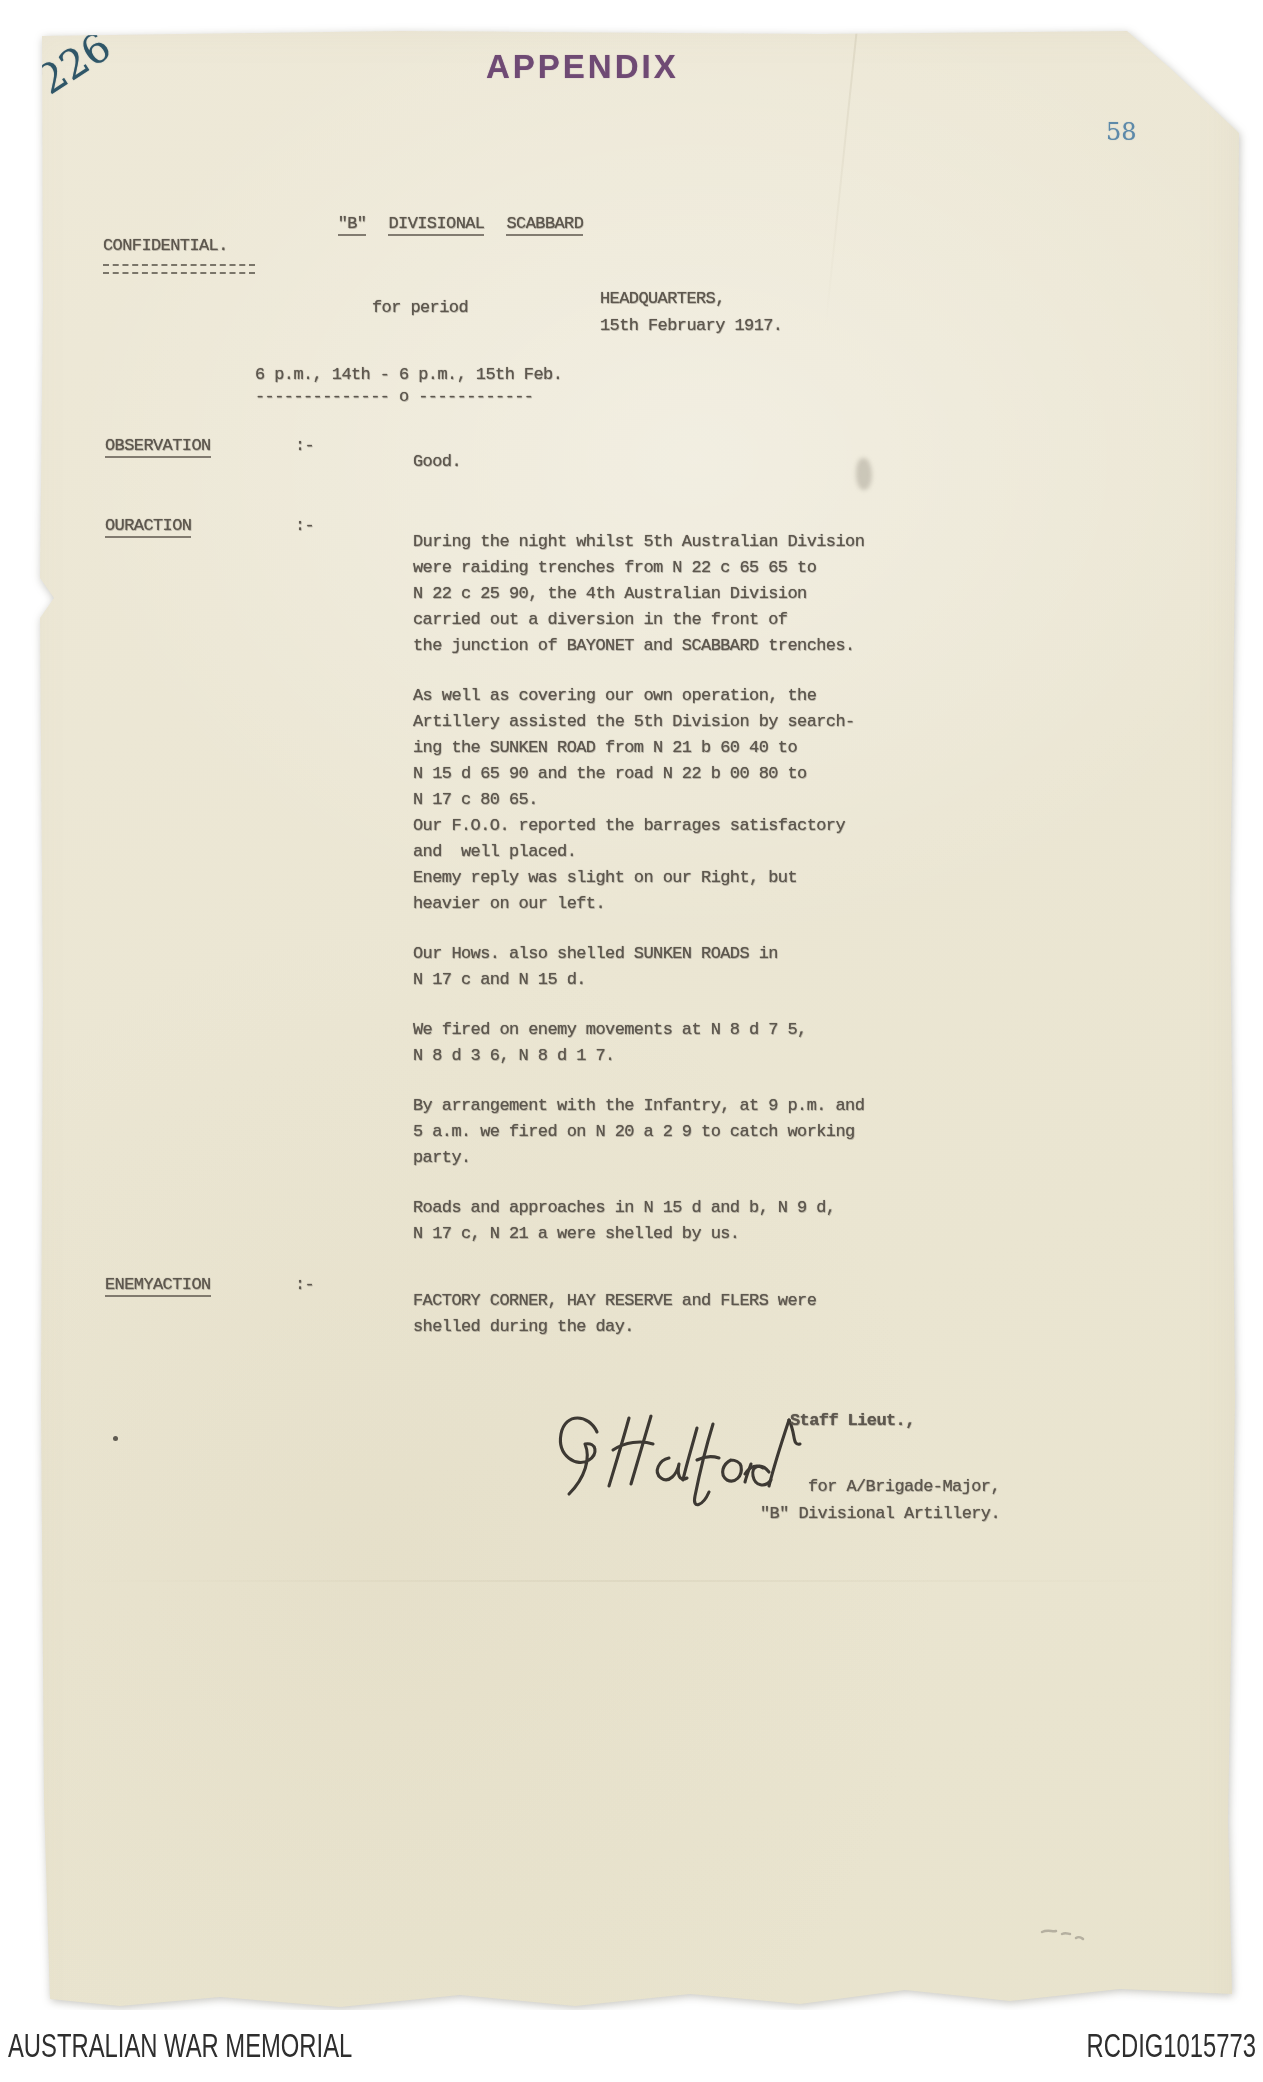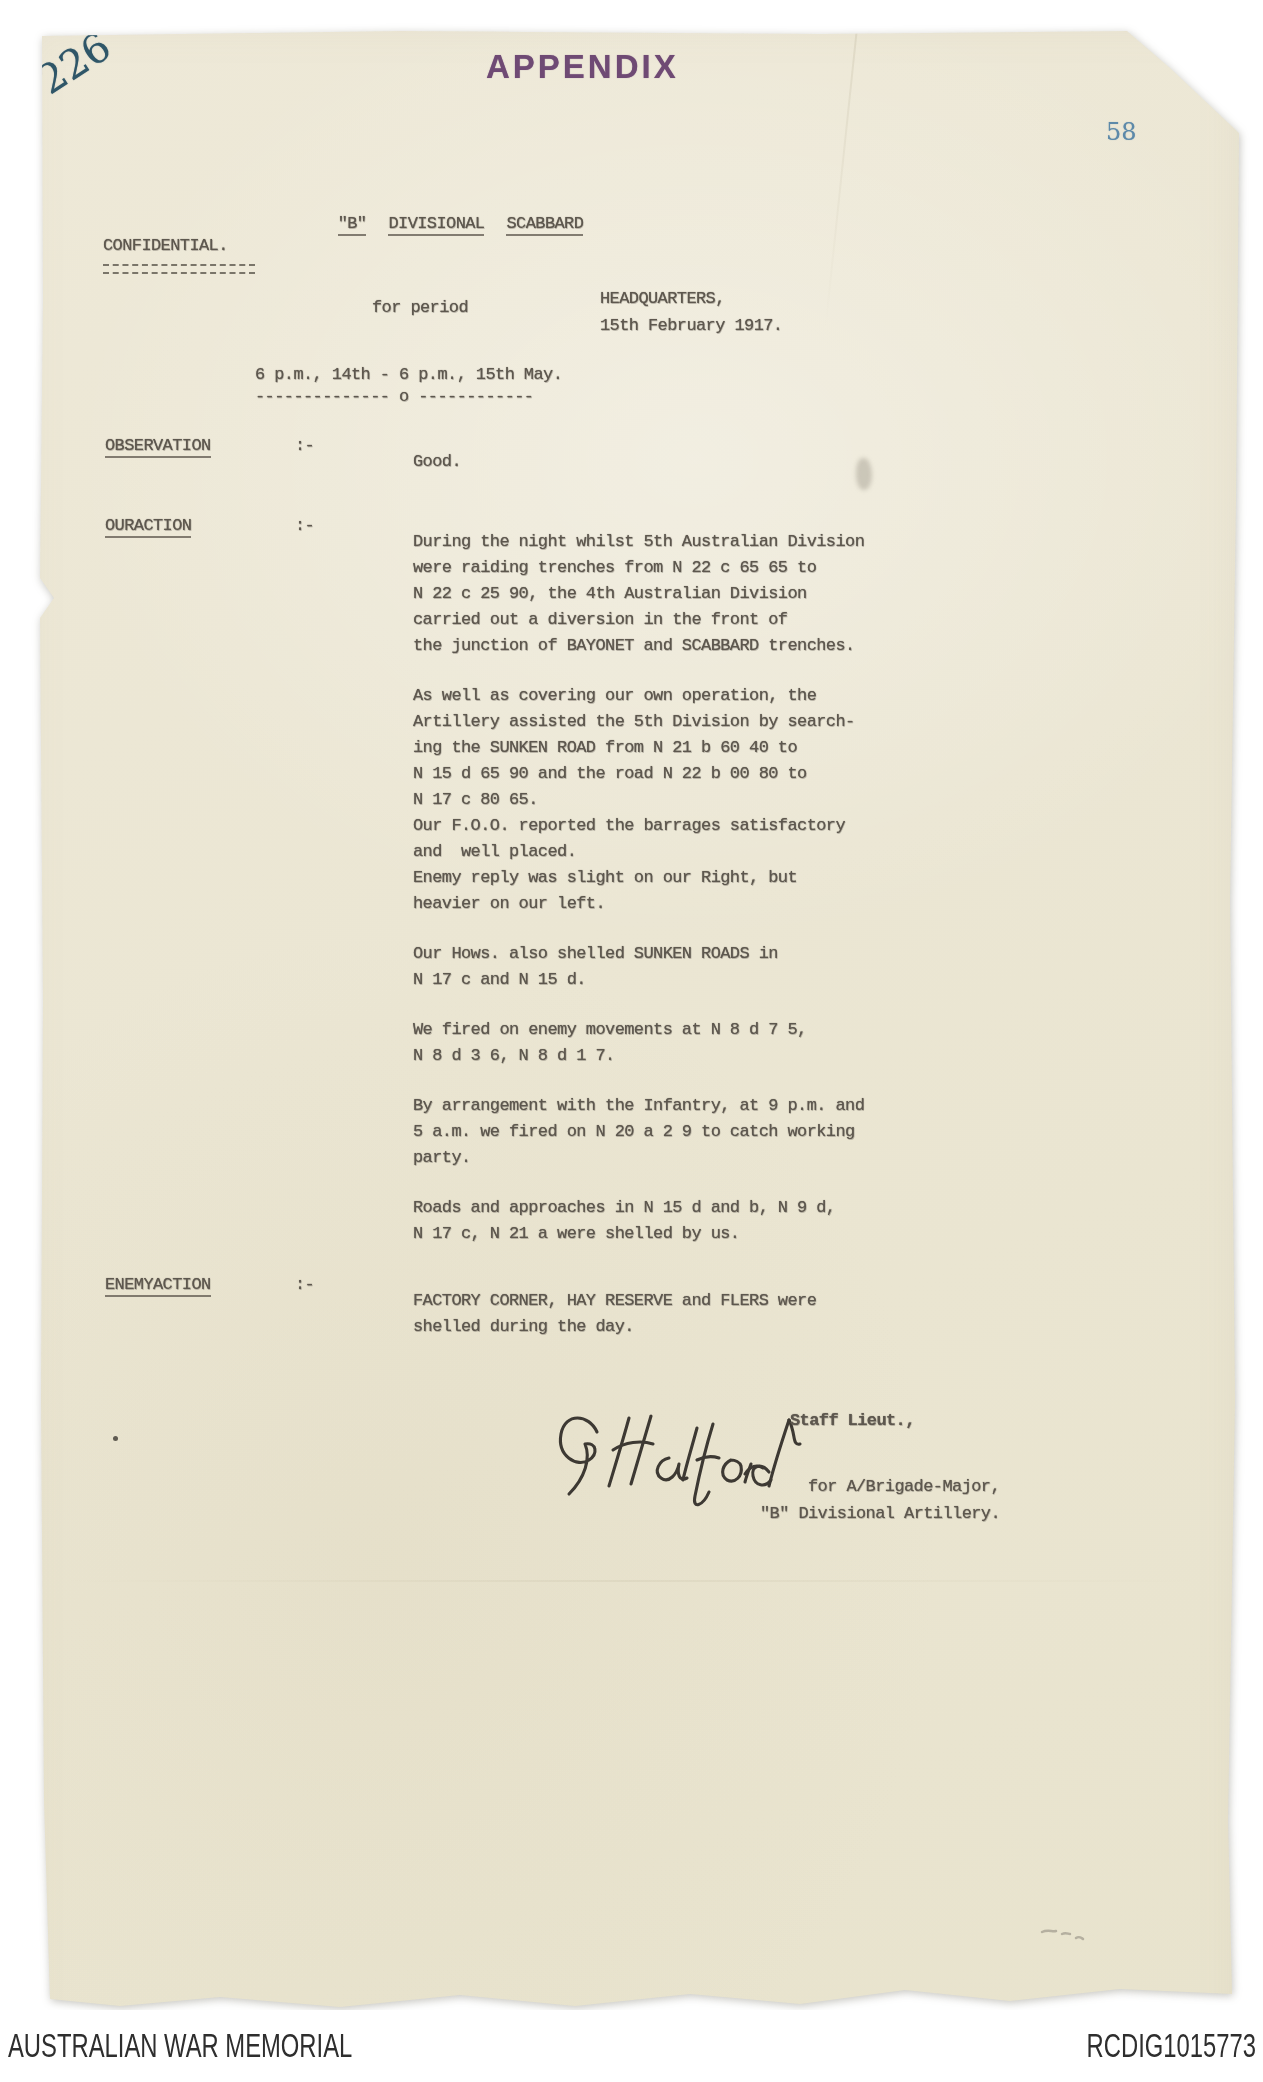--- a/index.html
+++ b/index.html
@@ -109,21 +109,21 @@
     </div>
 
     <div class="typ" style="left:103px;top:233px;text-align:right;">CONFIDENTIAL.</div>
     <div class="dbl-rule" style="left:103px;top:264px;width:152px;"></div>
 
 
     <div class="typ" style="left:372px;top:286px;margin-top:9px;">for period</div>
     <div class="typ" style="left:600px;top:286px;text-align:center;">HEADQUARTERS,</div>
     <div class="typ" style="left:600px;top:313px;">15th February 1917.</div>
 
-    <div class="typ" style="left:255px;top:362px;">6 p.m., 14th - 6 p.m., 15th May.</div>
+    <div class="typ" style="left:255px;top:362px;">6 p.m., 14th - 6 p.m., 15th Feb.</div>
     <div class="typ" style="left:255px;top:384px;">-------------- o ------------</div>
 
     <div id="sections-root">
         <div style="position: absolute; left: 0px; top: 433px; width: 1263px;">
           <div class="typ sec-label"><span class="ul">OBSERVATION</span></div>
           <div class="typ sec-colon">:-</div>
           <div class="typ sec-body"><p class="typ-p">Good.</p></div>
         </div>
         <div style="position: absolute; left: 0px; top: 513px; width: 1263px;">
           <div class="typ sec-label"><span class="ul">OUR</span><span class="ul">ACTION</span></div>

